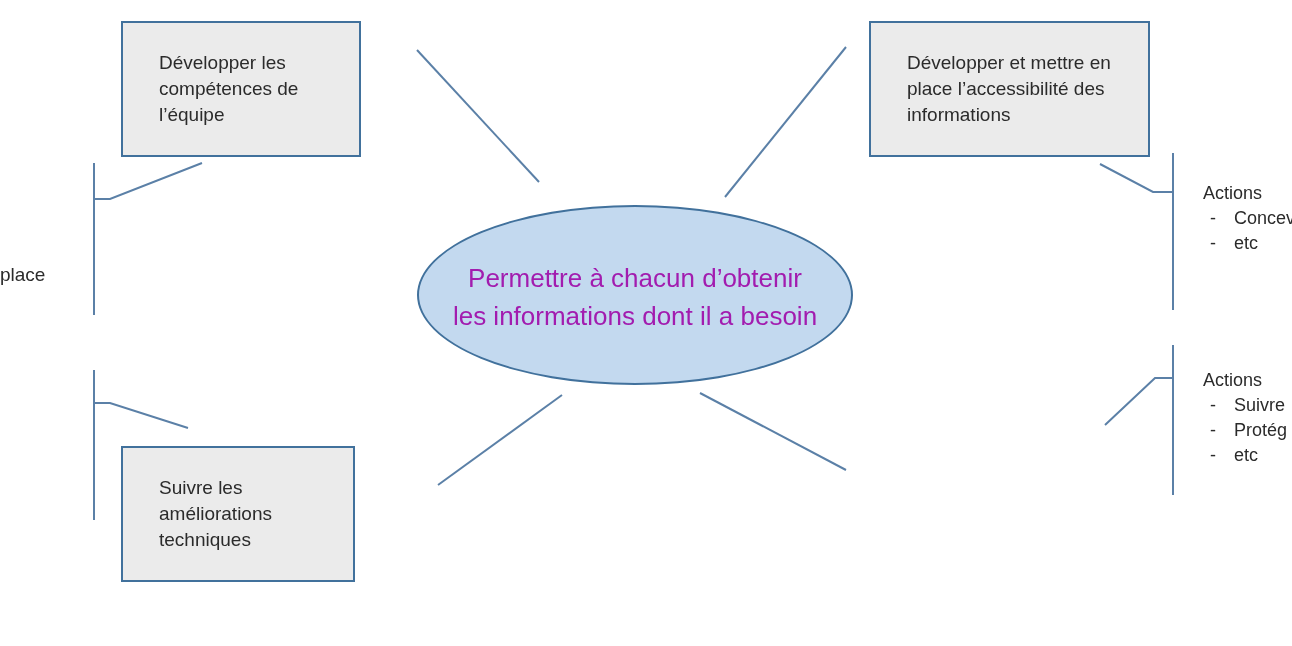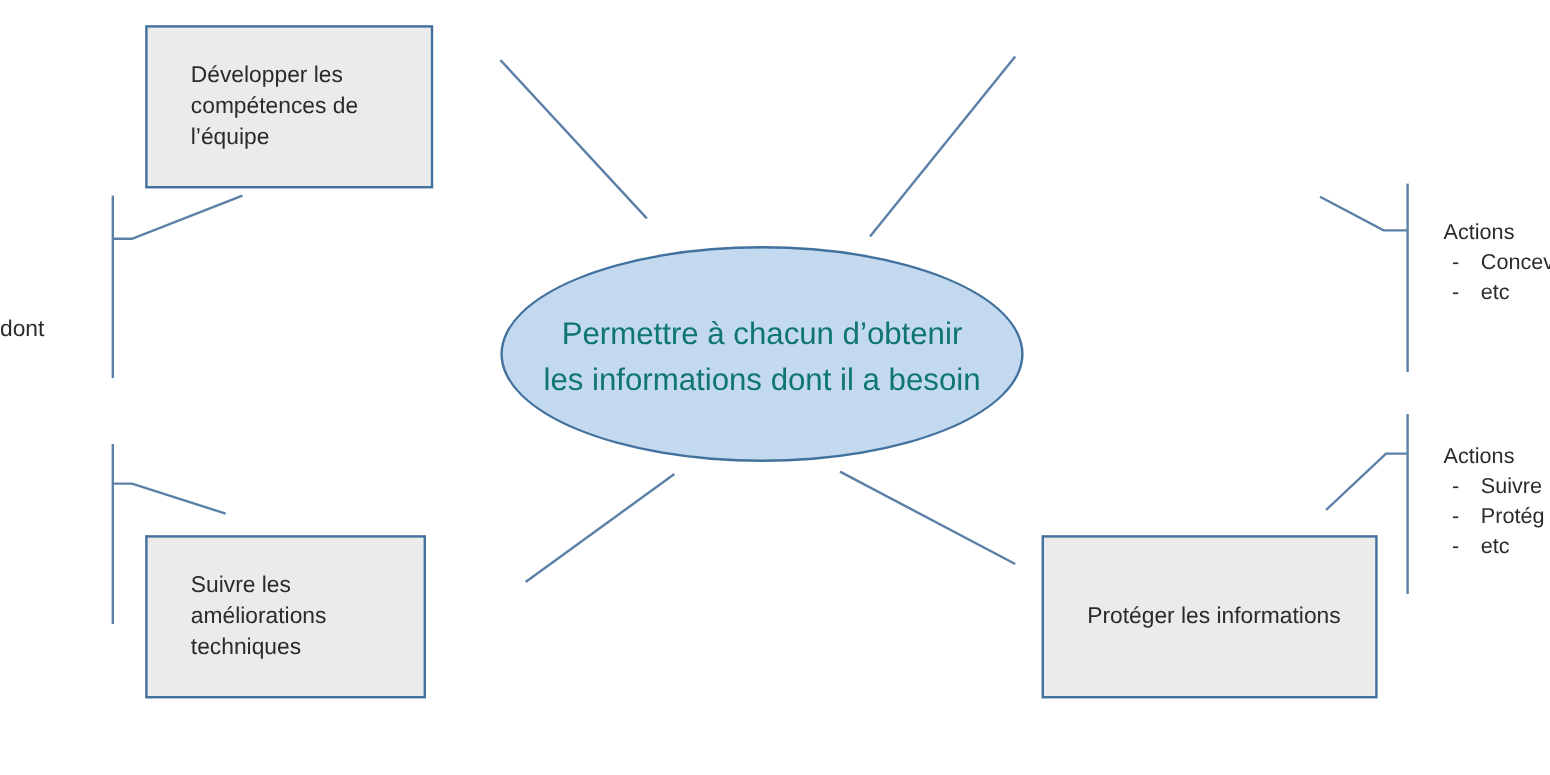--- a/index.html
+++ b/index.html
@@ -54,21 +54,21 @@
     background: #c3d9ef;
     border: 2px solid #41719c;
     border-radius: 50%;
     display: flex;
     align-items: center;
     justify-content: center;
     text-align: center;
     font-size: 26px;
     line-height: 38px;
     padding: 4px 30px 0 30px;
-    color: #0f766e;
+    color: #a21caf;
   }
   .action-group {
     position: absolute;
     width: 120px;
     font-size: 18px;
     line-height: 25px;
     white-space: nowrap;
   }
   .ag-top    { left: 1203px; top: 181px; }
   .ag-bottom { left: 1203px; top: 368px; }
@@ -105,25 +105,25 @@
     <polyline points="1105,425 1155,378 1173,378" stroke="#5b80a7"></polyline>
   </svg>
 
   <div class="ellipse">
     <span>Permettre à chacun d’obtenir les informations dont il a besoin</span>
   </div>
 
   <div class="shape-box box-tl">
     <span>Développer les compétences de l’équipe</span>
   </div>
+  <div class="shape-box box-tr">
+    <span>Développer et mettre en place l’accessibilité des informations</span>
+  </div>
   <div class="shape-box box-bl">
     <span>Suivre les améliorations techniques</span>
-  </div>
-  <div class="shape-box box-br">
-    <span>Protéger les informations</span>
   </div>
 
   <div class="action-group ag-top">
     <div>Actions</div>
     <div class="action-item">
       <span class="dash">-</span>
       <span>Concev</span>
     </div>
     <div class="action-item">
       <span class="dash">-</span>
@@ -140,15 +140,15 @@
     <div class="action-item">
       <span class="dash">-</span>
       <span>Protég</span>
     </div>
     <div class="action-item">
       <span class="dash">-</span>
       <span>etc</span>
     </div>
   </div>
 
-  <div class="left-fragment">dont</div>
+  <div class="left-fragment">place</div>
 
 </div>
 
 </body></html>

